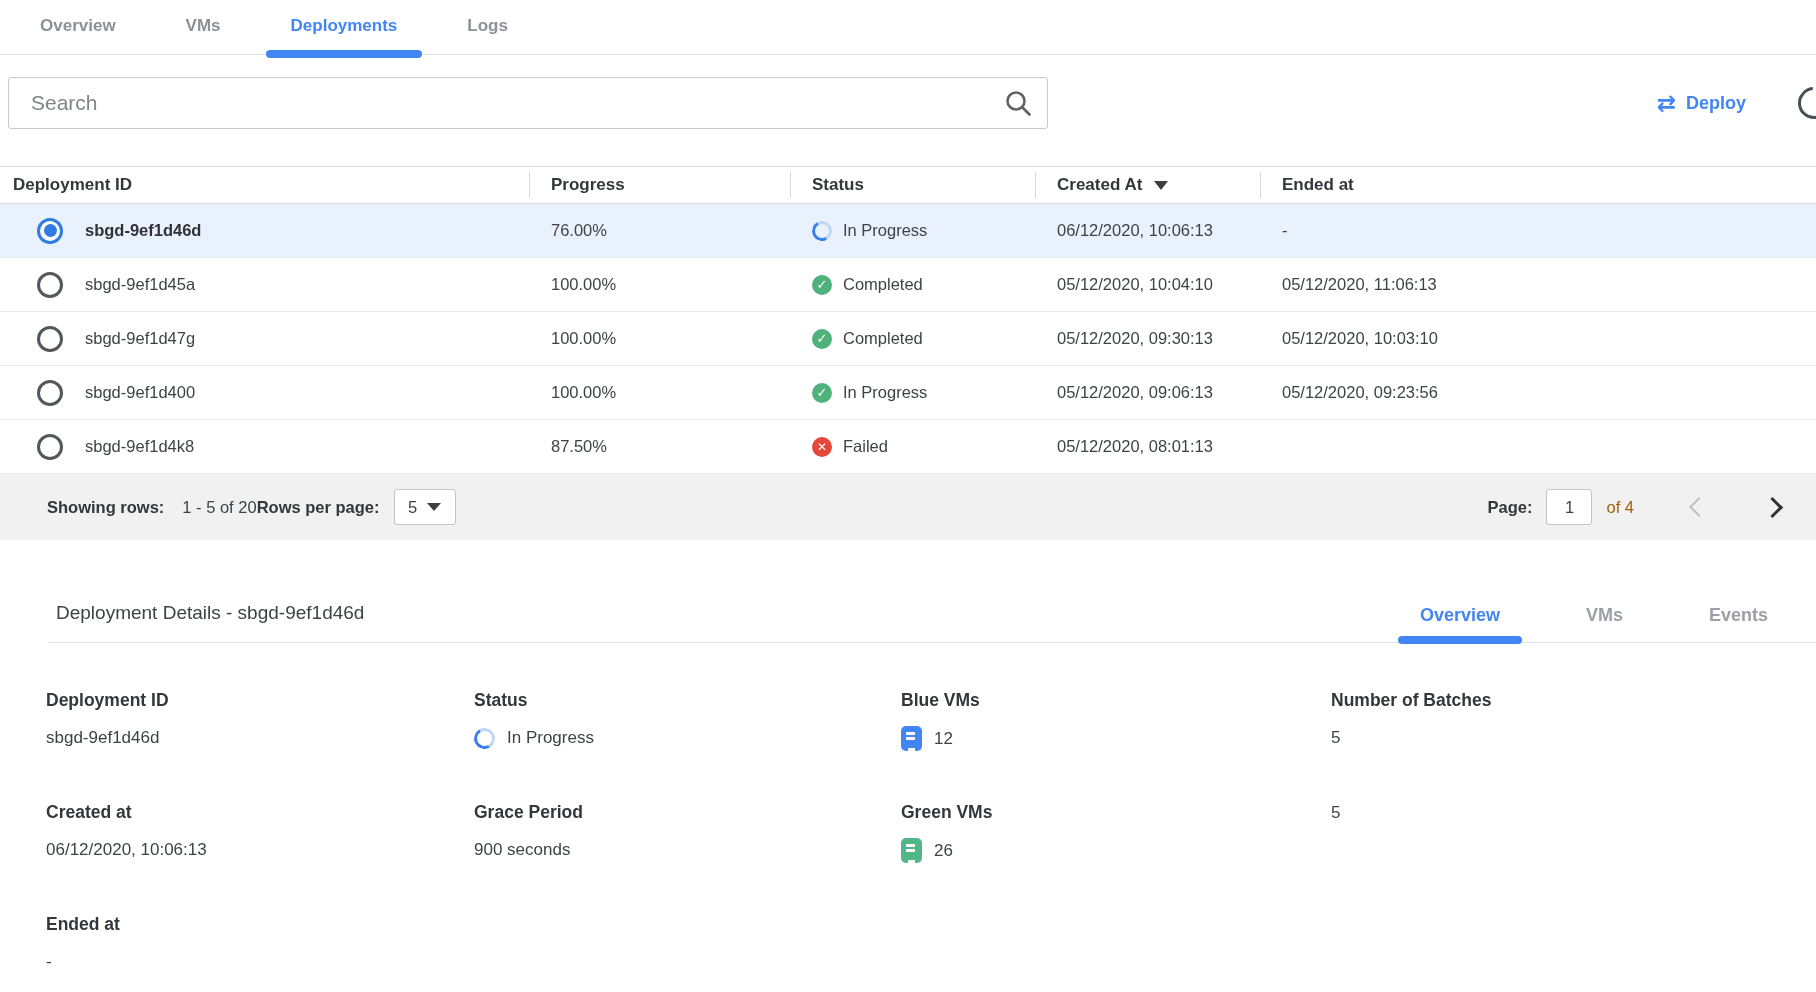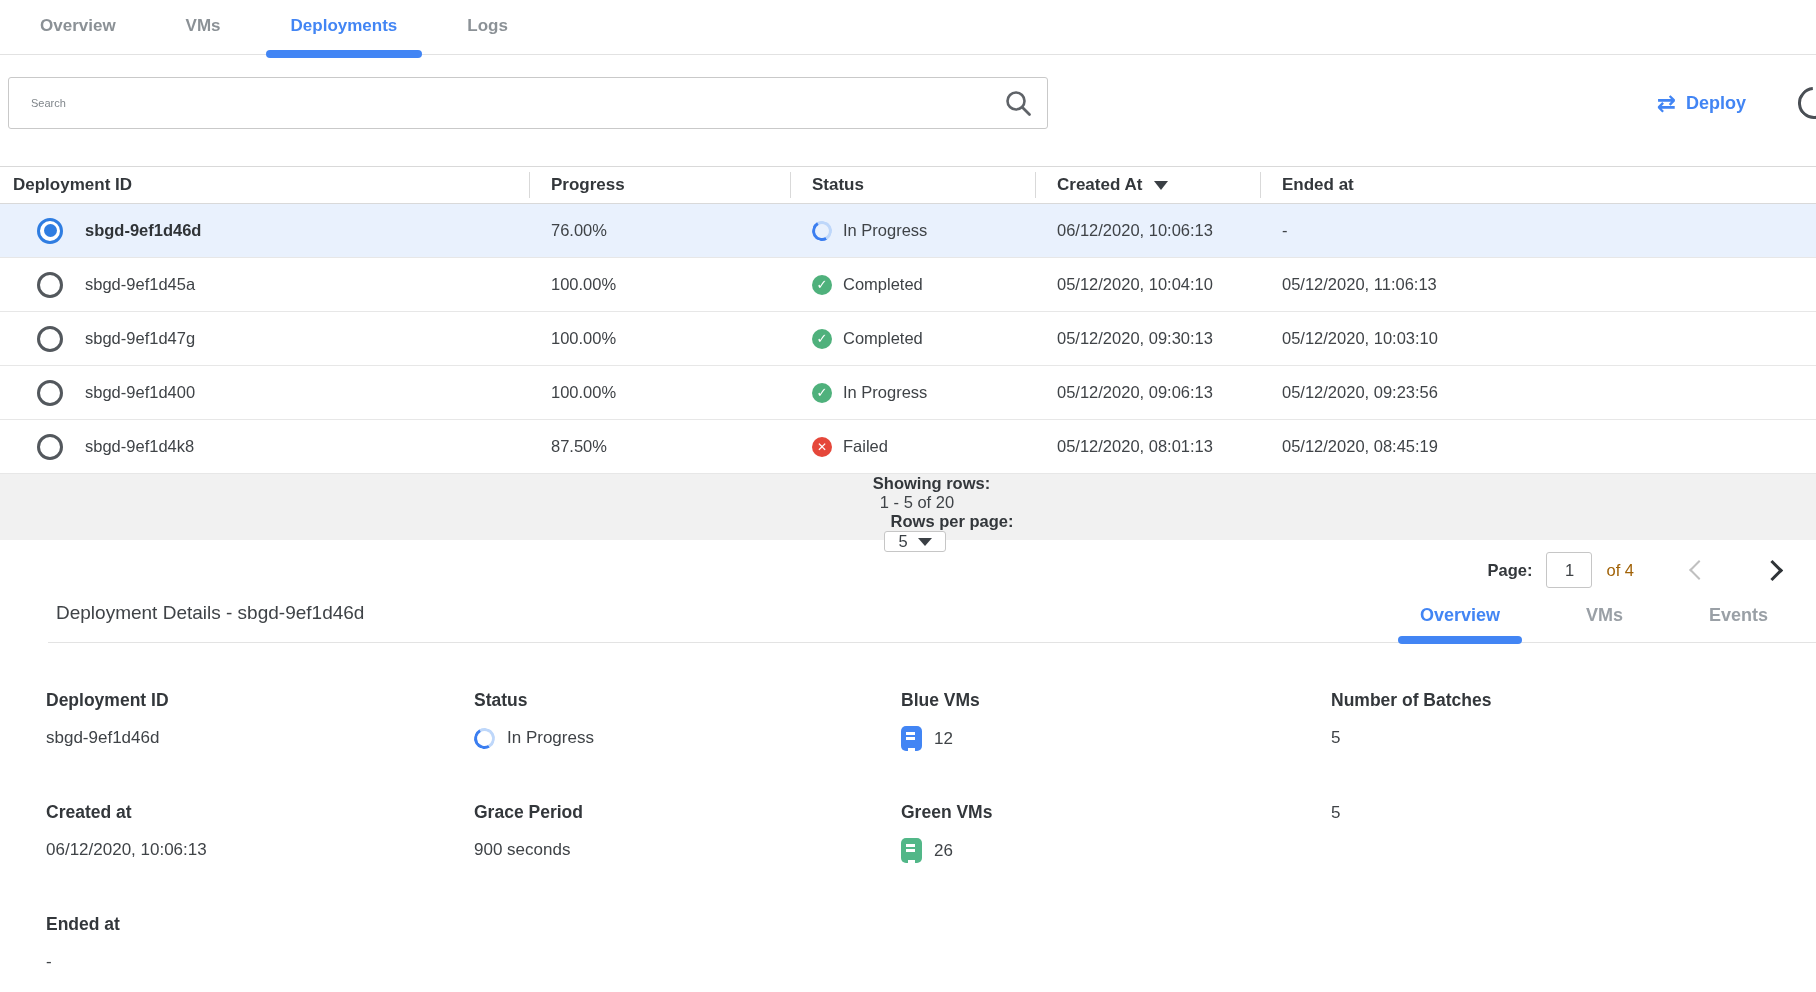--- a/index.html
+++ b/index.html
@@ -9,21 +9,21 @@
 
   
   .tabbar { display:flex; align-items:flex-end; height:55px; border-bottom:1px solid #e2e2e2; padding-left:15px; }
   .tab { position:relative; padding:0 25px 18px 25px; margin-right:20px; font-size:17px; font-weight:700; color:#8b9196; cursor:pointer; }
   .tab.active { color:#4285f4; }
   .tab.active::after { content:""; position:absolute; left:0; right:0; bottom:-4px; height:8px; background:#4285f4; border-radius:4px; }
 
   
   .toolbar { display:flex; align-items:center; margin-top:22px; height:52px; padding:0 0 0 8px; }
   .searchbox { position:relative; width:1040px; height:52px; }
-  .searchbox input { width:100%; height:100%; border:1px solid #c9c9c9; border-radius:3px; padding:0 52px 0 22px; font-size:11px; color:#3a3f44; font-family:inherit; outline:none; }
+  .searchbox input { width:100%; height:100%; border:1px solid #c9c9c9; border-radius:3px; padding:0 52px 0 22px; font-size:21px; color:#3a3f44; font-family:inherit; outline:none; }
   .searchbox input::placeholder { color:#80868b; }
   .search-icon { position:absolute; right:16px; top:12px; width:28px; height:28px; }
   .toolbar-right { margin-left:auto; display:flex; align-items:center; gap:52px; }
   .deploy-btn { display:flex; align-items:center; gap:10px; background:none; border:none; color:#4285f4; font-weight:700; font-size:18px; font-family:inherit; cursor:pointer; }
   .swap-icon { font-size:23px; font-weight:700; line-height:1; }
   .refresh-icon { position:relative; width:32px; height:32px; margin-right:-14px; border:3px solid #4a4f55; border-radius:50%; border-top-color:transparent; transform:rotate(40deg); cursor:pointer; }
 
   
   .table { margin-top:37px; border-top:1px solid #d9d9d9; }
   .tr { display:grid; grid-template-columns:529px 261px 245px 225px 1fr; align-items:center; }
@@ -44,25 +44,25 @@
 
   
   .sicon { width:20px; height:20px; flex:0 0 auto; border-radius:50%; display:flex; align-items:center; justify-content:center; }
   .sicon.spinner { background:transparent; border:3px solid #bed7fa; border-left-color:#3b7ef0; border-bottom-color:#3b7ef0; transform:rotate(15deg); }
   .sicon.check { background:#4fb17c; }
   .sicon.check::after { content:"✓"; color:#fff; font-size:13px; font-weight:700; line-height:1; }
   .sicon.failed { background:#e5473a; }
   .sicon.failed::after { content:"✕"; color:#fff; font-size:12px; font-weight:700; line-height:1; }
 
   
-  .tfoot { display:flex; align-items:center; height:66px; background:#f1f1f1; font-size:16.5px;flex-direction:column; }
+  .tfoot { display:flex; align-items:center; height:66px; background:#f1f1f1; font-size:16.5px; }
   .tfoot .bold { font-weight:700; color:#33373b; }
   .showing-label { margin-left:47px; }
   .showing-value { margin-left:18px; color:#3f4347; }
-  .rpp-label { margin-left:88px; }
+  .rpp-label { }
   .rpp-select { margin-left:14px; width:62px; height:36px; background:#fff; border:1px solid #c6c6c6; border-radius:3px; display:flex; align-items:center; justify-content:center; gap:10px; cursor:pointer; }
   .caret-down { width:0; height:0; border-left:7px solid transparent; border-right:7px solid transparent; border-top:8px solid #3a3f44; }
   .pager { margin-left:auto; display:flex; align-items:center;justify-content:space-between; }
   .page-input { margin-left:14px; width:46px; height:36px; border:1px solid #c6c6c6; border-radius:3px; text-align:center; font-size:16.5px; color:#3f4347; font-family:inherit; background:#fff; outline:none; }
   .of-pages { margin-left:14px; color:#a16207; }
   .chev { width:30px; height:30px; position:relative; cursor:pointer; }
   .chev::after { content:""; position:absolute; top:8px; width:12px; height:12px; border-top:2.5px solid; border-right:2.5px solid; }
   .chev.prev { margin-left:48px; color:#c0c0c0; }
   .chev.prev::after { left:10px; transform:rotate(-135deg); }
   .chev.next { margin-left:48px; margin-right:26px; color:#2f3337; }
@@ -189,21 +189,20 @@
       <div class="td id-cell">
         <span class="radio"></span>
         <span class="id-text">sbgd-9ef1d4k8</span>
       </div>
       <div class="td">87.50%</div>
       <div class="td status-cell">
         <span class="sicon failed"></span>
         <span>Failed</span>
       </div>
       <div class="td">05/12/2020, 08:01:13</div>
-      <div class="td">05/12/2020, 08:45:19</div>
     </div>
 
     <div class="tfoot">
       <span class="bold showing-label">Showing rows:</span>
       <span class="showing-value">1 - 5 of 20</span>
       <span class="bold rpp-label">Rows per page:</span>
       <div class="rpp-select">
         <span>5</span>
         <span class="caret-down"></span>
       </div>

